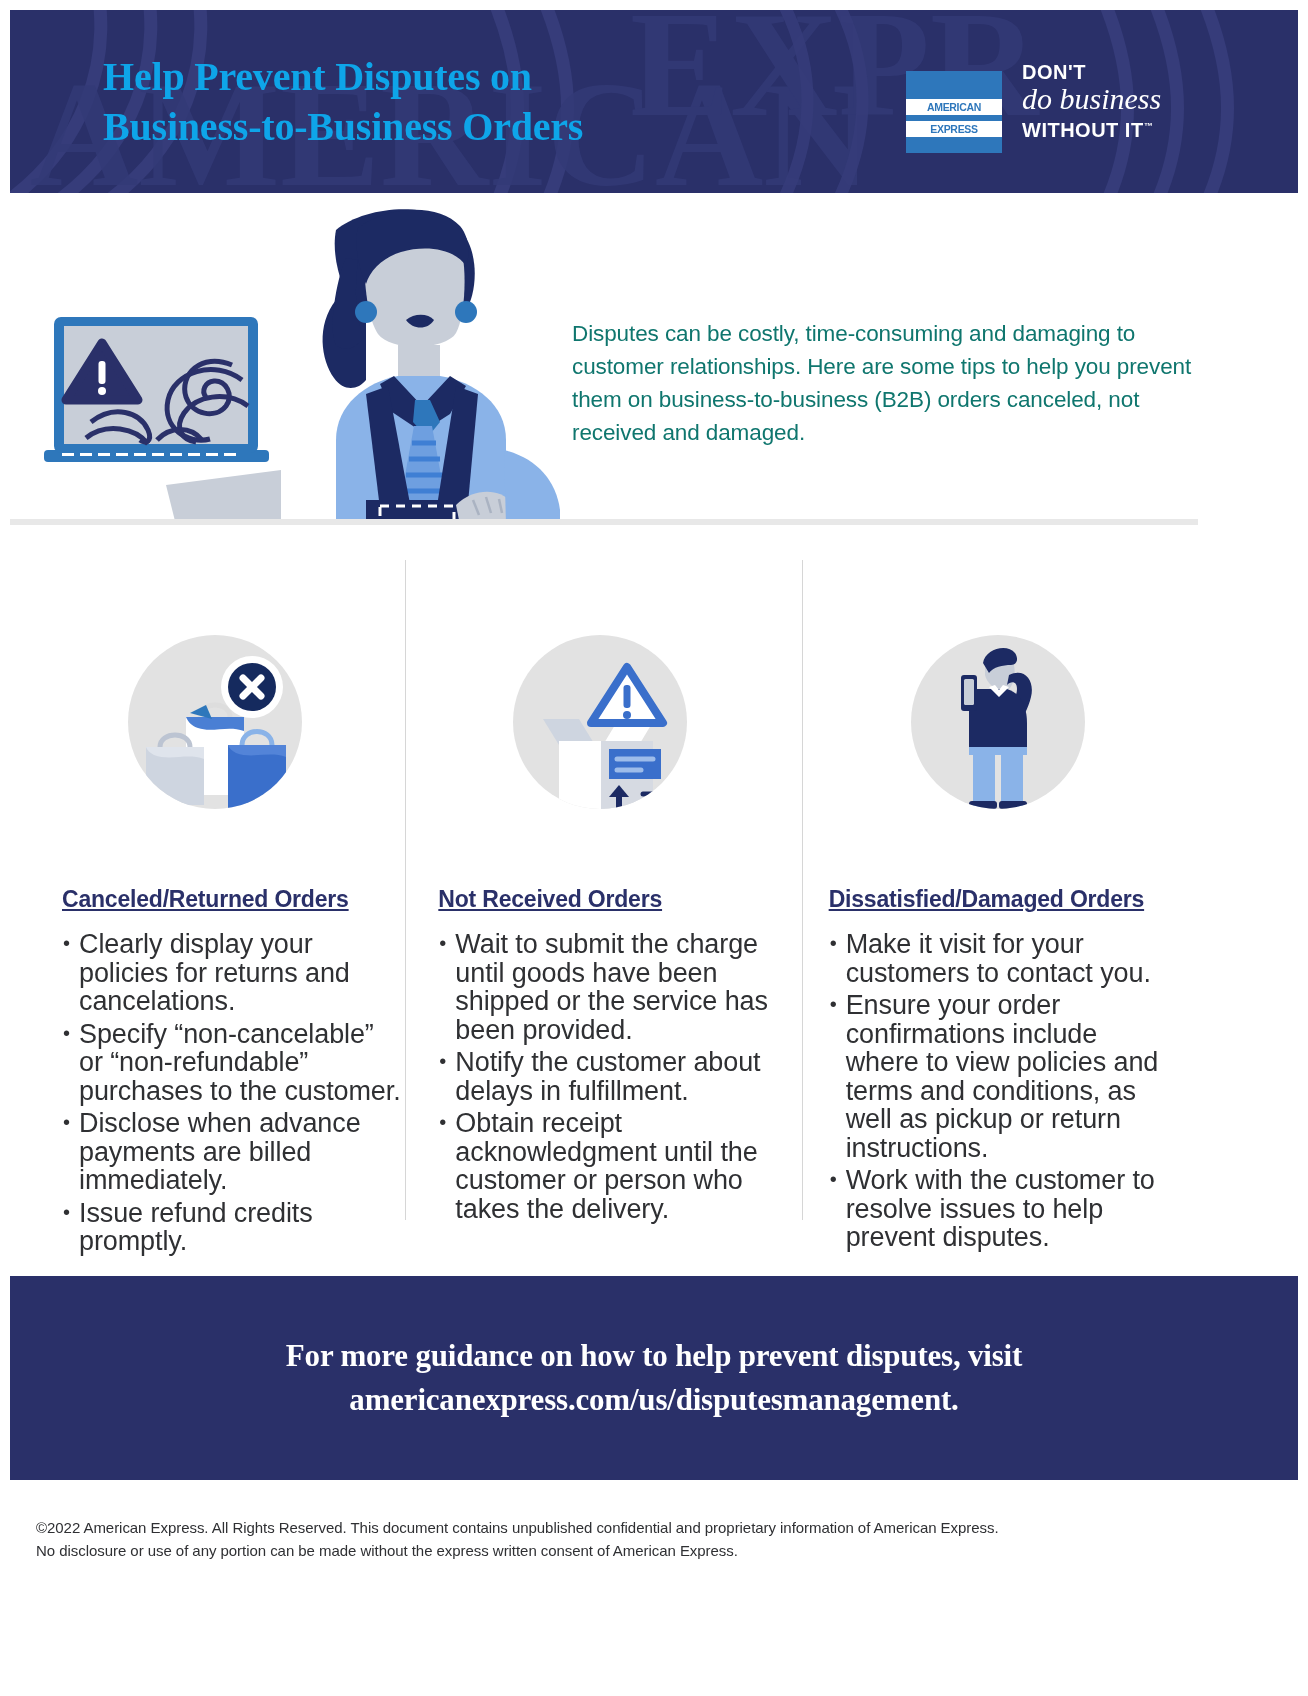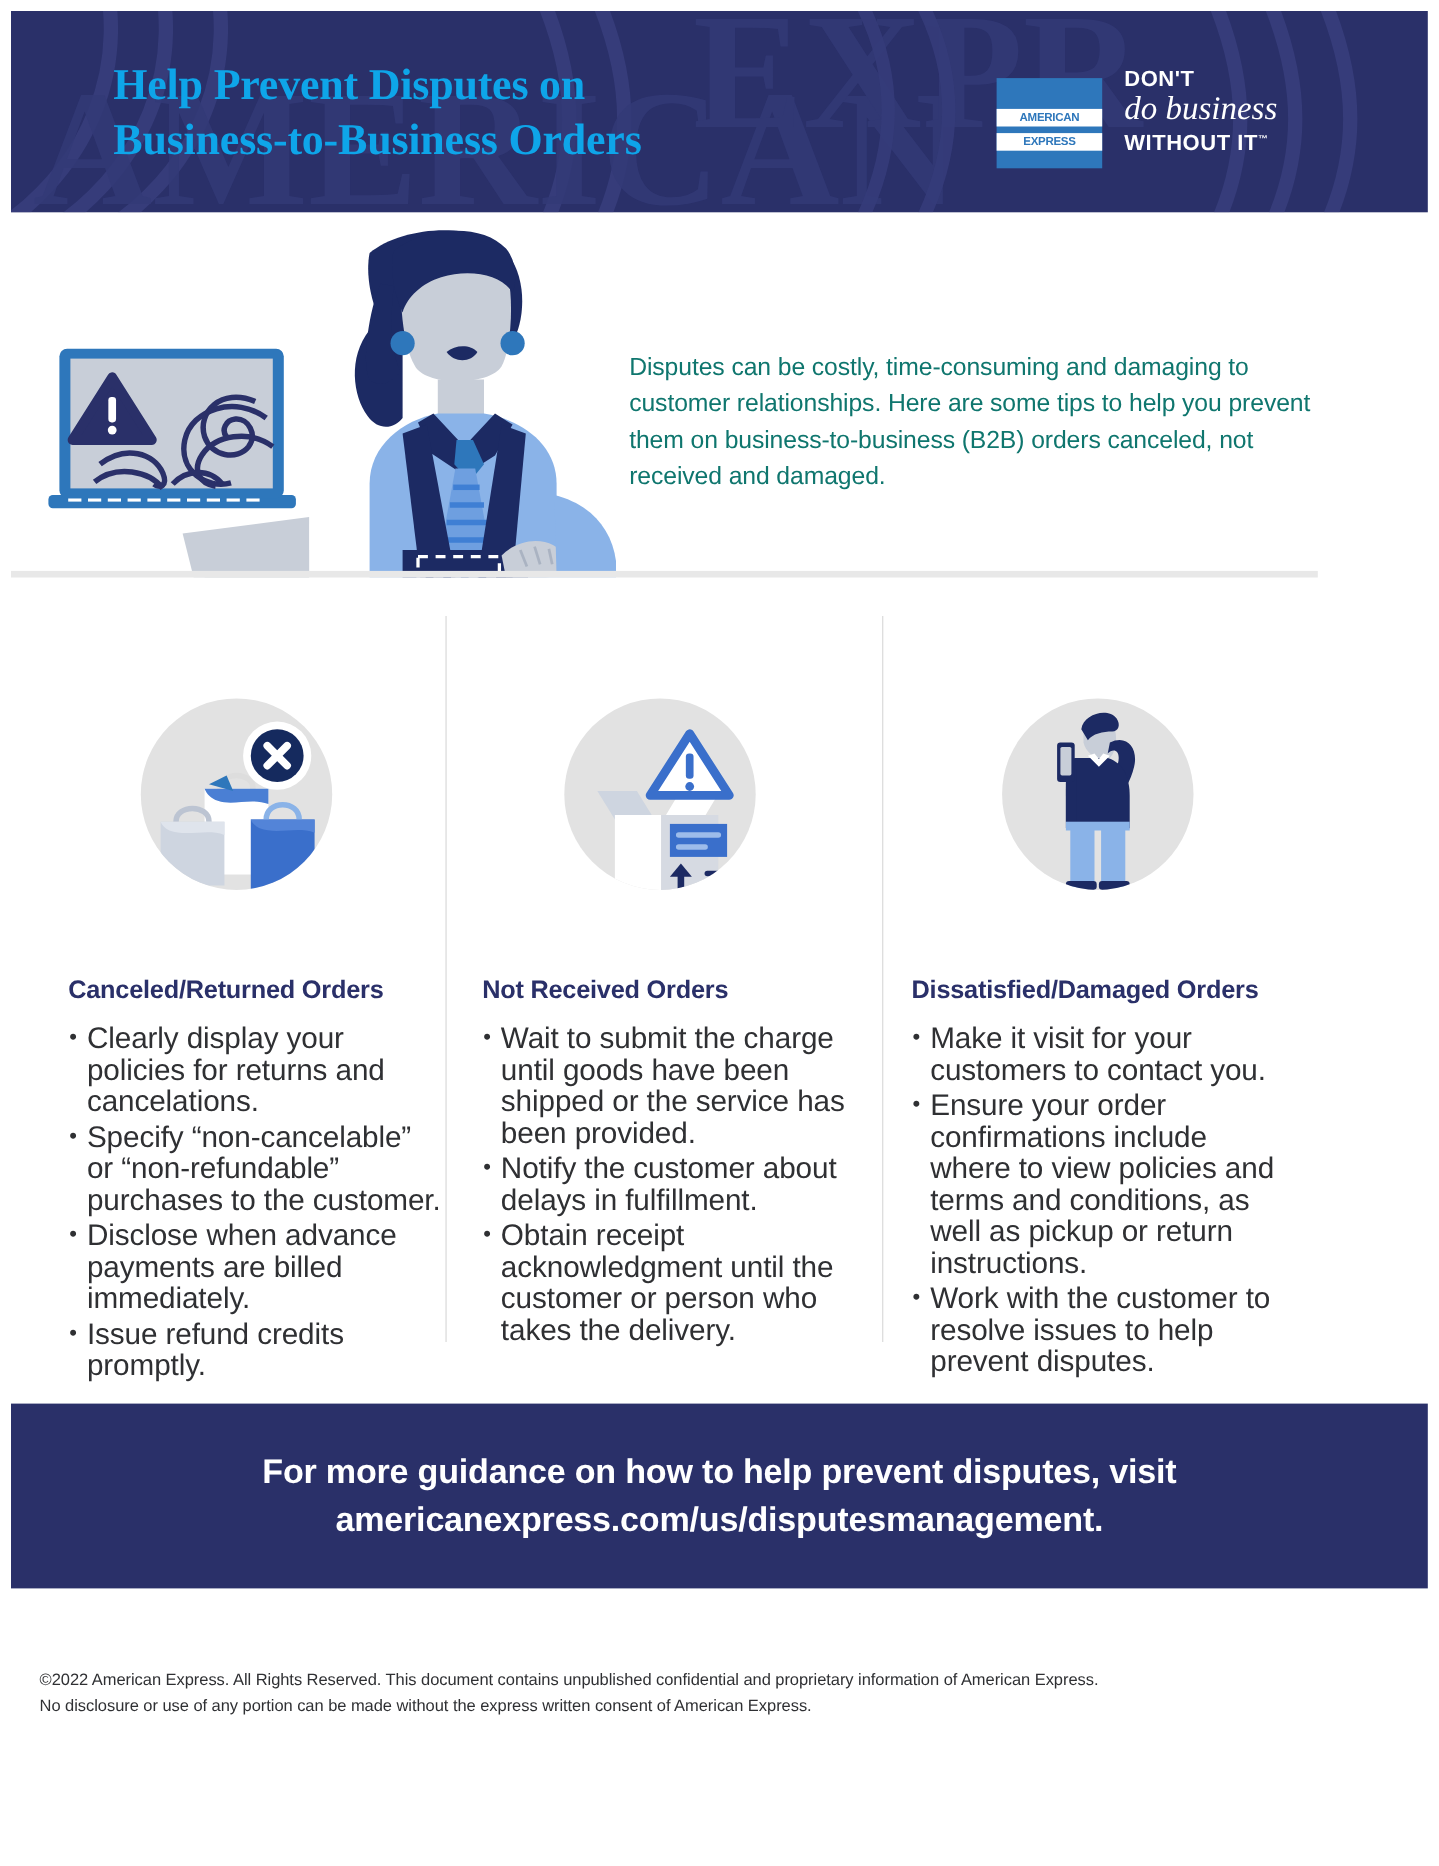--- a/index.html
+++ b/index.html
@@ -178,20 +178,21 @@
   .col-1 .col-icon { margin-left: 118px; }
   .col-2 .col-icon { margin-left: 107px; }
   .col-3 .col-icon { margin-left: 108px; }
 
   .col-head {
     color: #2a3069;
     font-weight: bold;
     font-size: 23px;
     letter-spacing: -0.2px;
     margin-top: 77px;
+    text-decoration: underline;
   }
   .col-1 .col-head { margin-left: 52px; }
   .col-2 .col-head { margin-left: 32px; }
   .col-3 .col-head { margin-left: 26px; }
 
   ul.bullets {
     list-style: none;
     margin: 17px 0 0 0;
     padding: 0;
     color: #2f3033;
@@ -216,28 +217,28 @@
     font-size: 20px;
     color: #2f3033;
   }
 
   
   .cta {
     position: absolute;
     left: 10px;
     top: 1276px;
     width: 1288px;
-    height: 168px;
+    height: 204px;
     background: #2a3069;
     display: flex;
     flex-direction: column;
     align-items: center;
     justify-content: center;
     color: #ffffff;
-    font-family: Liberation Sans, sans-serif;
+    font-family: Liberation Serif, serif;
     font-weight: bold;
   }
   .cta .line1 {
     font-size: 31px;
     line-height: 44px;
     letter-spacing: -0.2px;
   }
   .cta .line2 {
     font-size: 31px;
     line-height: 44px;

